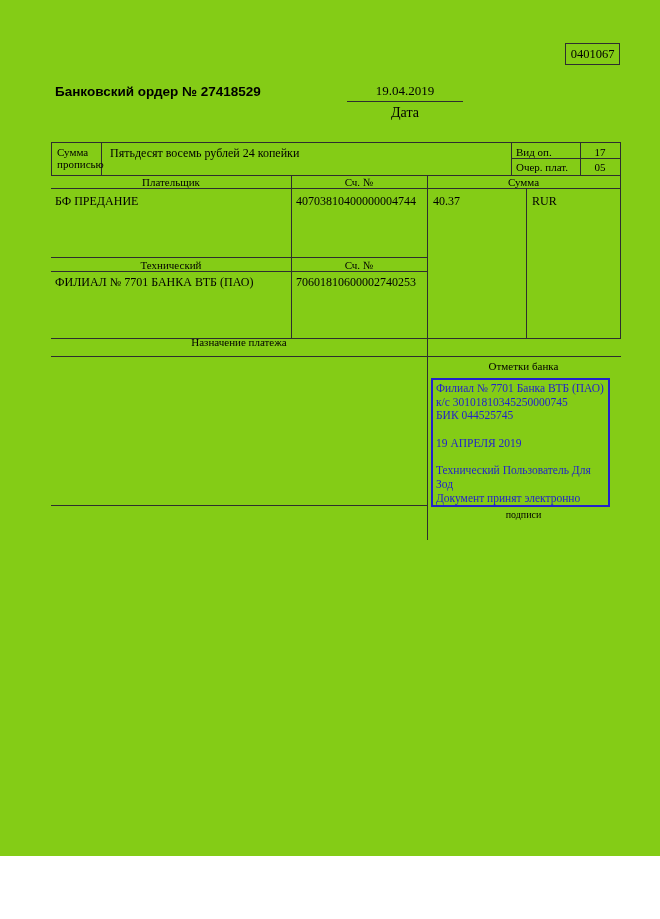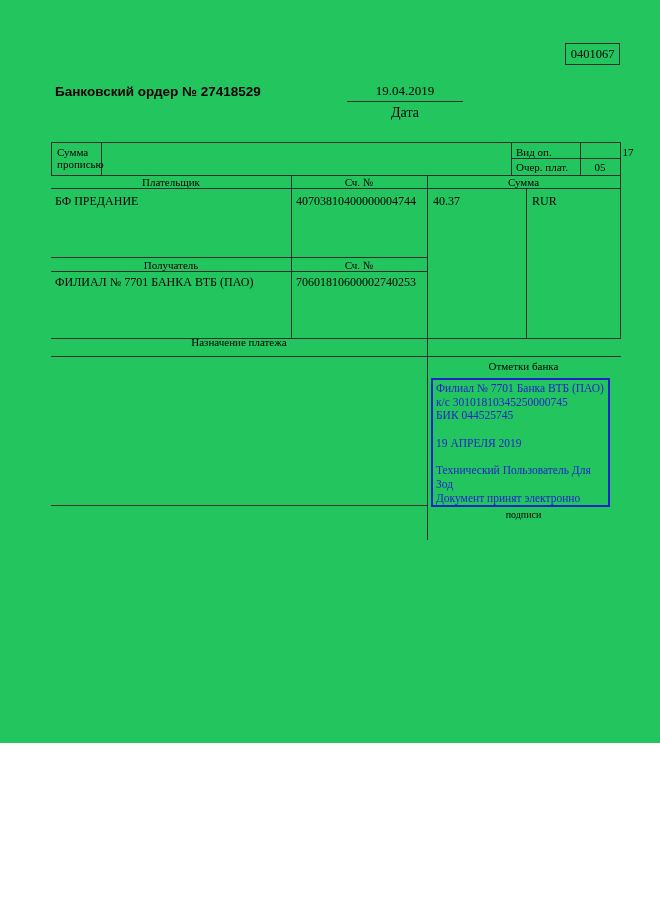--- a/index.html
+++ b/index.html
@@ -1,19 +1,19 @@
 <!DOCTYPE html>
 <html><head>
 <meta charset="utf-8">
 <style>
   html,body{margin:0;padding:0;background:#ffffff;}
   #doc{
     position:relative;
-    width:660px;height:743px;
-    background:#22c55e;
+    width:660px;height:856px;
+    background:#84cc16;
     font-family:"Liberation Serif","DejaVu Serif",serif;
     color:#000;
     overflow:hidden;
   }
   .abs{position:absolute;}
   .hl{position:absolute;height:1px;background:#2e2e2e;}
   .vl{position:absolute;width:1px;background:#2e2e2e;}
   .t{position:absolute;white-space:nowrap;}
   .center{text-align:center;}
   .serif11{font-size:11px;line-height:12px;}
@@ -63,35 +63,36 @@
   <div class="vl" style="left:101px;top:142px;height:33px;"></div>
   <div class="vl" style="left:511px;top:142px;height:33px;"></div>
   <div class="vl" style="left:580px;top:142px;height:33px;"></div>
   <div class="vl" style="left:620px;top:142px;height:196px;"></div>
   <div class="vl" style="left:291px;top:175px;height:163px;"></div>
   <div class="vl" style="left:427px;top:175px;height:365px;"></div>
   <div class="vl" style="left:526px;top:188px;height:150px;"></div>
 
   <div class="t serif11 prelines" style="left:57px;top:146px;white-space:pre-line;">Сумма
 прописью</div>
+  <div class="t serif12" style="left:110px;top:147px;">Пятьдесят восемь рублей 24 копейки</div>
   <div class="t serif11" style="left:516px;top:146px;">Вид оп.</div>
-  <div class="t serif11 center" style="left:608px;top:146px;width:40px;">17</div>
+  <div class="t serif11 center" style="left:580px;top:146px;width:40px;">17</div>
   <div class="t serif11" style="left:516px;top:161px;text-align:right;">Очер. плат.</div>
   <div class="t serif11 center" style="left:580px;top:161px;width:40px;">05</div>
 
   <div class="t serif11 center" style="left:51px;top:176px;width:240px;">Плательщик</div>
   <div class="t serif11 center" style="left:291px;top:176px;width:136px;">Сч. №</div>
   <div class="t serif11 center" style="left:427px;top:176px;width:193px;">Сумма</div>
 
   <div class="t serif12" style="left:55px;top:195px;">БФ ПРЕДАНИЕ</div>
   <div class="t serif12" style="left:296px;top:195px;">40703810400000004744</div>
   <div class="t serif12" style="left:433px;top:195px;">40.37</div>
   <div class="t serif12" style="left:532px;top:195px;">RUR</div>
 
-  <div class="t serif11 center" style="left:51px;top:259px;width:240px;">Получатель</div>
+  <div class="t serif11 center" style="left:51px;top:259px;width:240px;">Технический</div>
   <div class="t serif11 center" style="left:291px;top:259px;width:136px;">Сч. №</div>
 
   <div class="t serif12" style="left:55px;top:276px;">ФИЛИАЛ № 7701 БАНКА ВТБ (ПАО)</div>
   <div class="t serif12" style="left:296px;top:276px;">70601810600002740253</div>
 
   <div class="t serif11 center" style="left:51px;top:336px;width:376px;">Назначение платежа</div>
 
   <div class="t serif11 center" style="left:427px;top:360px;width:193px;">Отметки банка</div>
 
   <div class="stampbox">Филиал № 7701 Банка ВТБ (ПАО)

